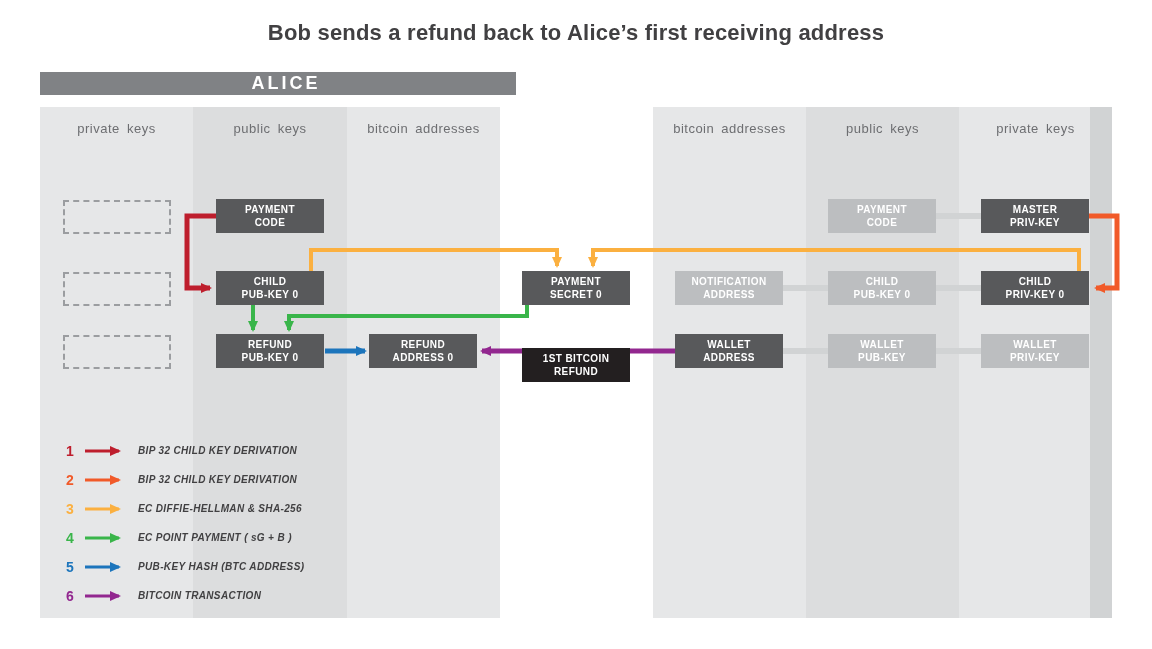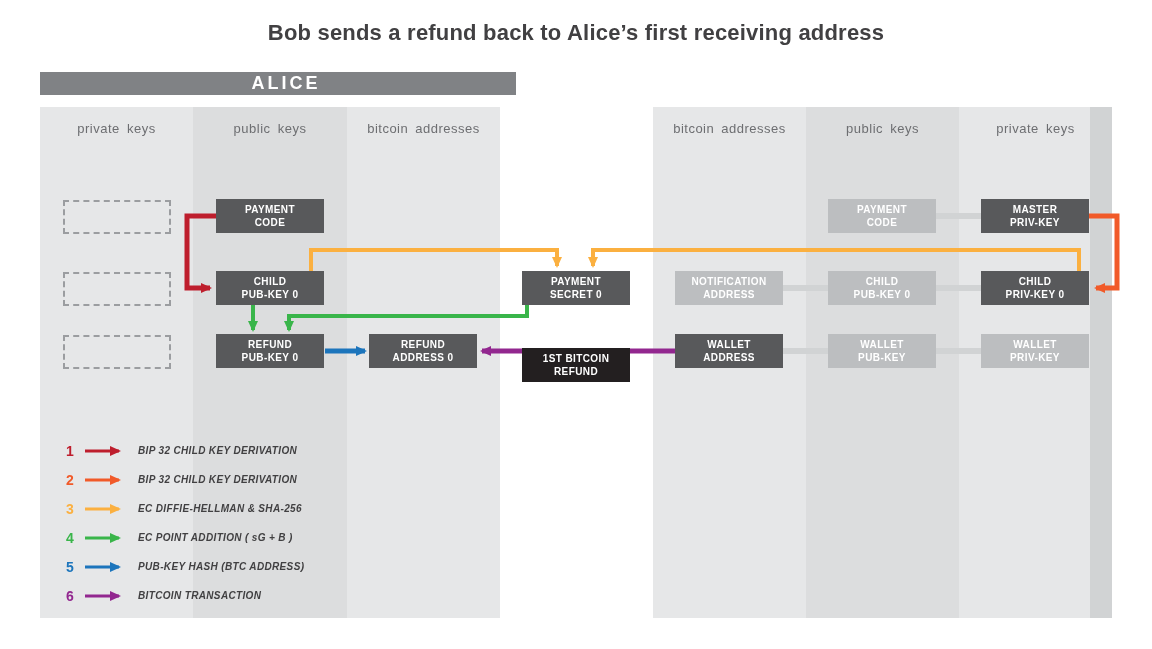--- a/index.html
+++ b/index.html
@@ -178,21 +178,21 @@
       <svg class="larrow" width="46" height="12">
           <path d="M2 6 H36" fill="none" stroke-width="3" marker-end="url(#ah-yellow)" stroke="#fbb040"></path>
         </svg>
       <span class="llabel">EC DIFFIE-HELLMAN &amp; SHA-256</span>
     </div>
     <div class="legend-row">
       <span class="lnum n4">4</span>
       <svg class="larrow" width="46" height="12">
           <path d="M2 6 H36" fill="none" stroke-width="3" marker-end="url(#ah-green)" stroke="#39b54a"></path>
         </svg>
-      <span class="llabel">EC POINT ADDITION ( sG + B )</span>
+      <span class="llabel">EC POINT PAYMENT ( sG + B )</span>
     </div>
     <div class="legend-row">
       <span class="lnum n5">5</span>
       <svg class="larrow" width="46" height="12">
           <path d="M2 6 H36" fill="none" stroke-width="3" marker-end="url(#ah-blue)" stroke="#1c75bc"></path>
         </svg>
       <span class="llabel">PUB-KEY HASH (BTC ADDRESS)</span>
     </div>
     <div class="legend-row">
       <span class="lnum n6">6</span>

